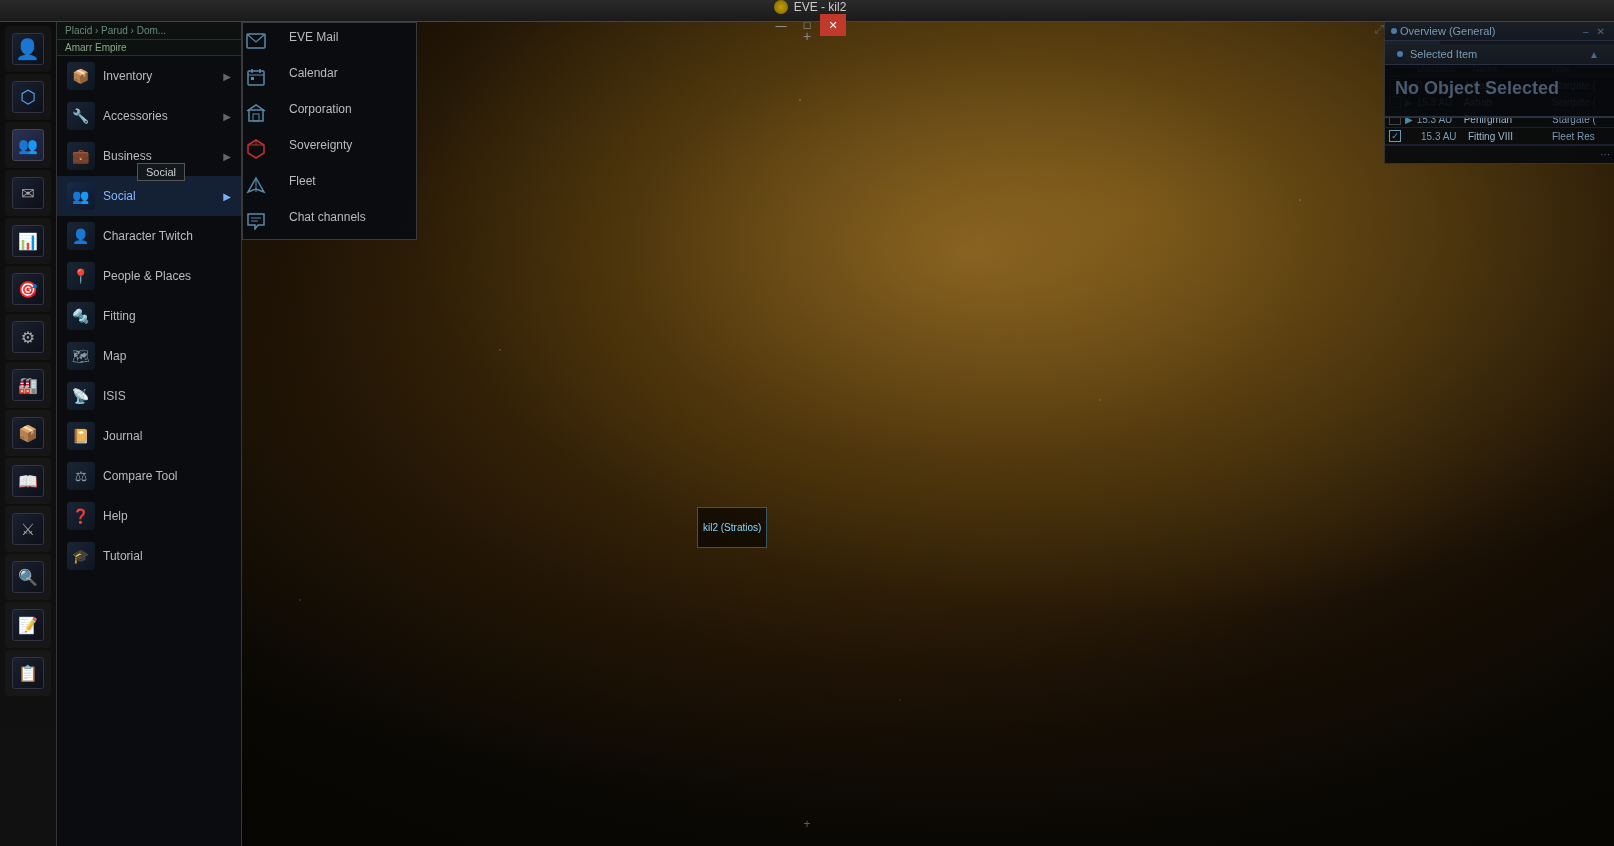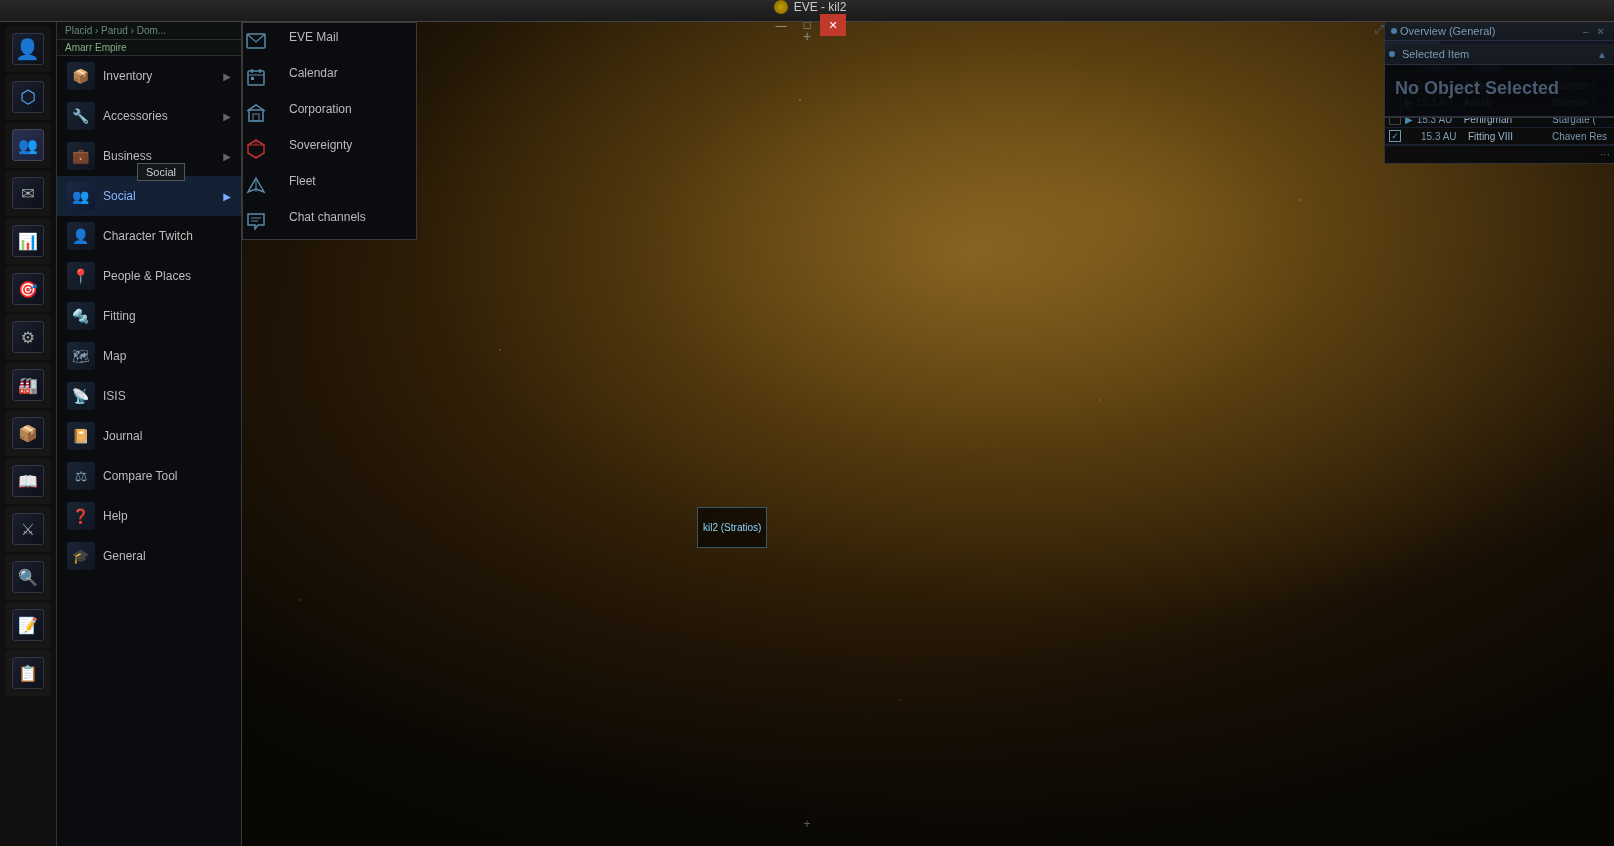--- a/index.html
+++ b/index.html
@@ -192,21 +192,21 @@
       top: 22px;
       right: 0;
       width: 230px;
       background: rgba(8,10,13,0.92);
       border-left: 1px solid #333;
       border-bottom: 1px solid #333;
       z-index: 50;
     }
     #selected-item-header {
       background: linear-gradient(180deg, #1a1f25 0%, #141820 100%);
-      padding: 4px 4px;
+      padding: 4px 12px;
       font-size: 11px;
       color: #7a9ab5;
       border-bottom: 1px solid #2a3040;
       display: flex;
       align-items: center;
       gap: 4px;
     }
     #no-object-selected {
       padding: 12px 10px 16px;
       font-size: 18px;
@@ -581,21 +581,21 @@
     <div class="item-icon" style="background: linear-gradient(135deg,#1a2535,#0e1520);">
       <span style="color:#8a9aaa; font-size:14px;">❓</span>
     </div>
     <span>Help</span>
   </div>
 
   <div class="menu-item">
     <div class="item-icon" style="background: linear-gradient(135deg,#1a2535,#0e1520);">
       <span style="color:#8a9aaa; font-size:14px;">🎓</span>
     </div>
-    <span>General</span>
+    <span>Tutorial</span>
   </div>
 </div>
 
 <div id="social-tooltip">
   <span>Social</span>
 </div>
 
 <div id="social-submenu">
   <div class="submenu-item">
     <div class="sub-icon">
@@ -723,21 +723,21 @@
         <div class="row-dist">15.3 AU</div>
         <div class="row-name">Penirgman</div>
         <div class="row-type">Stargate (</div>
       </div>
 
       <div class="overview-row">
         <div class="row-checkbox" style="border-color:#6a9aba; color:#6a9aba; font-size:9px;">✓</div>
         <div style="width:14px;"></div>
         <div class="row-dist">15.3 AU</div>
         <div class="row-name">Fitting VIII</div>
-        <div class="row-type">Chaven Res</div>
+        <div class="row-type">Fleet Res</div>
       </div>
     </div>
 
     <div style="display: flex; justify-content: flex-end; padding: 3px 4px; border-top: 1px solid #1a2030;">
       <span style="color: #4a6a8a; font-size: 10px;">···</span>
     </div>
   </div>
 </div>
 
 <div id="expand-corner">⤢</div>

